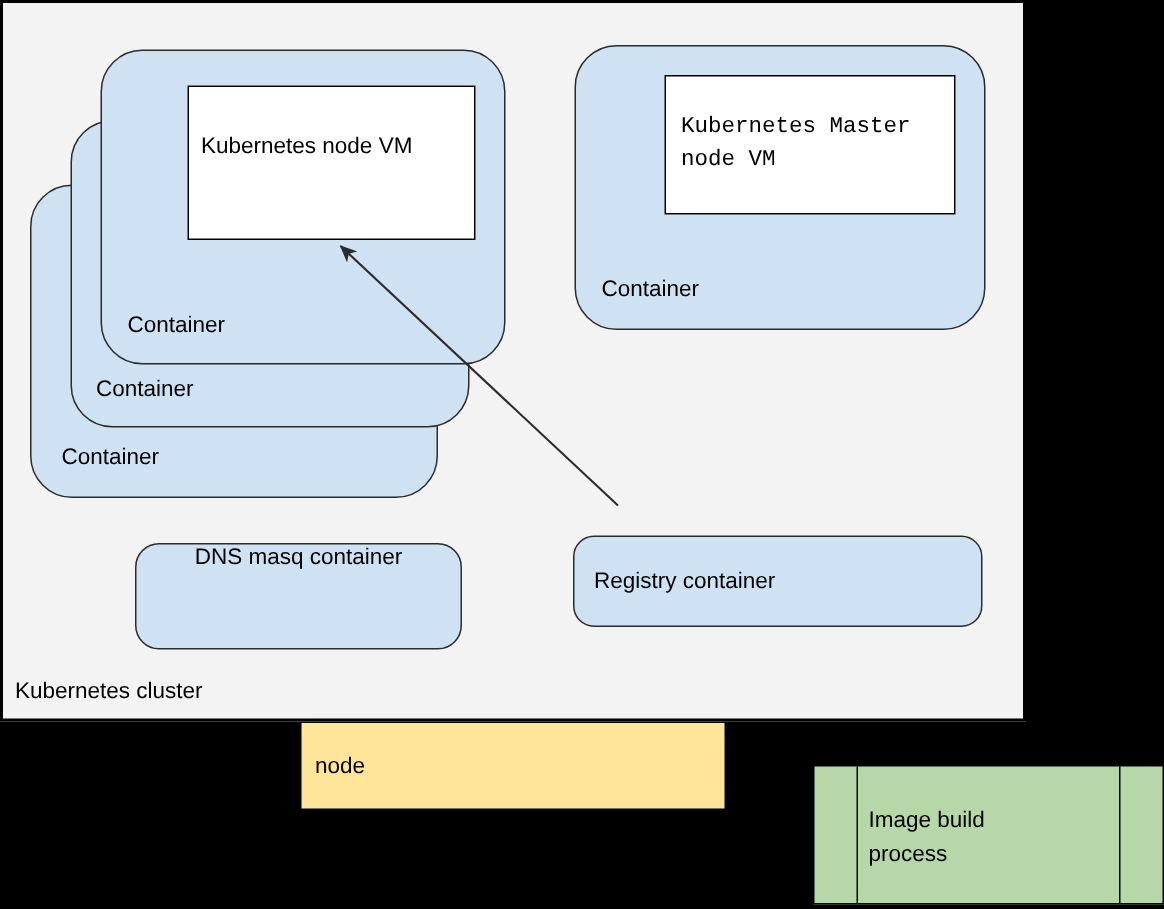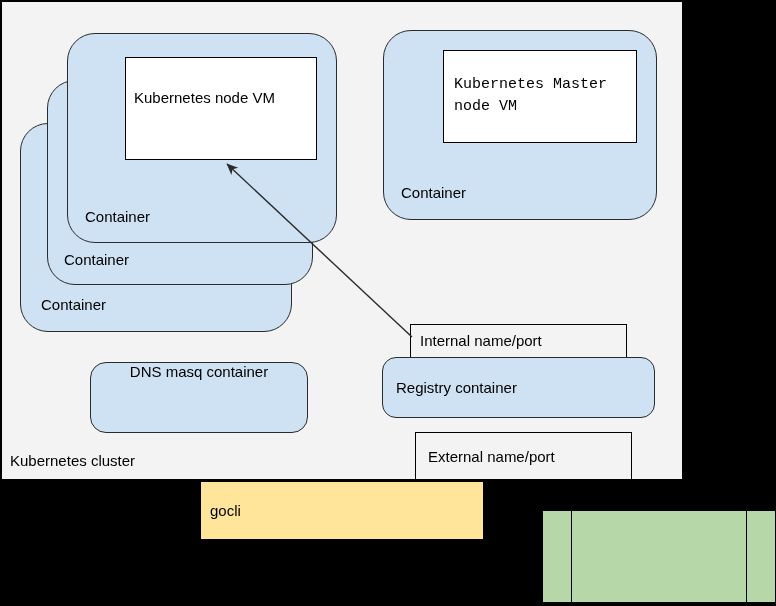--- a/index.html
+++ b/index.html
@@ -124,35 +124,32 @@
 
   <div id="container-master" class="abs blue-round big-round">
     <span class="stack-label">Container</span>
   </div>
   <div id="master-vm-box" class="abs">Kubernetes Master node VM</div>
 
   <div id="dns-box" class="abs blue-round">
     <span>DNS masq container</span>
   </div>
 
-  <div id="internal-box" class="abs">Internal name/port</div>
   <div id="registry-box" class="abs blue-round">
     <span>Registry container</span>
   </div>
-  <div id="external-box" class="abs">
-    <span>External name/port</span>
-  </div>
 
   <div id="gocli-box" class="abs">
-    <span>gocli</span>
+    <span>node</span>
   </div>
 
   <div id="image-build-box" class="abs">
     <div class="vdivider" id="image-build-divider-left"></div>
     <div class="vdivider" id="image-build-divider-right"></div>
+    <div id="image-build-label">Image build process</div>
   </div>
 
   <svg id="arrow-layer" viewBox="0 0 776 606" xmlns="http://www.w3.org/2000/svg">
     <defs>
       <marker id="ah" viewBox="0 0 10 10" refX="8.5" refY="5" markerWidth="9" markerHeight="9" orient="auto-start-reverse">
         <path d="M0,1 L9,5 L0,9 L2.5,5 z" fill="#2b2b2b"></path>
       </marker>
     </defs>
     <line x1="412" y1="337" x2="227" y2="164" stroke="#2b2b2b" stroke-width="1.4" marker-end="url(#ah)"></line>
   </svg>

